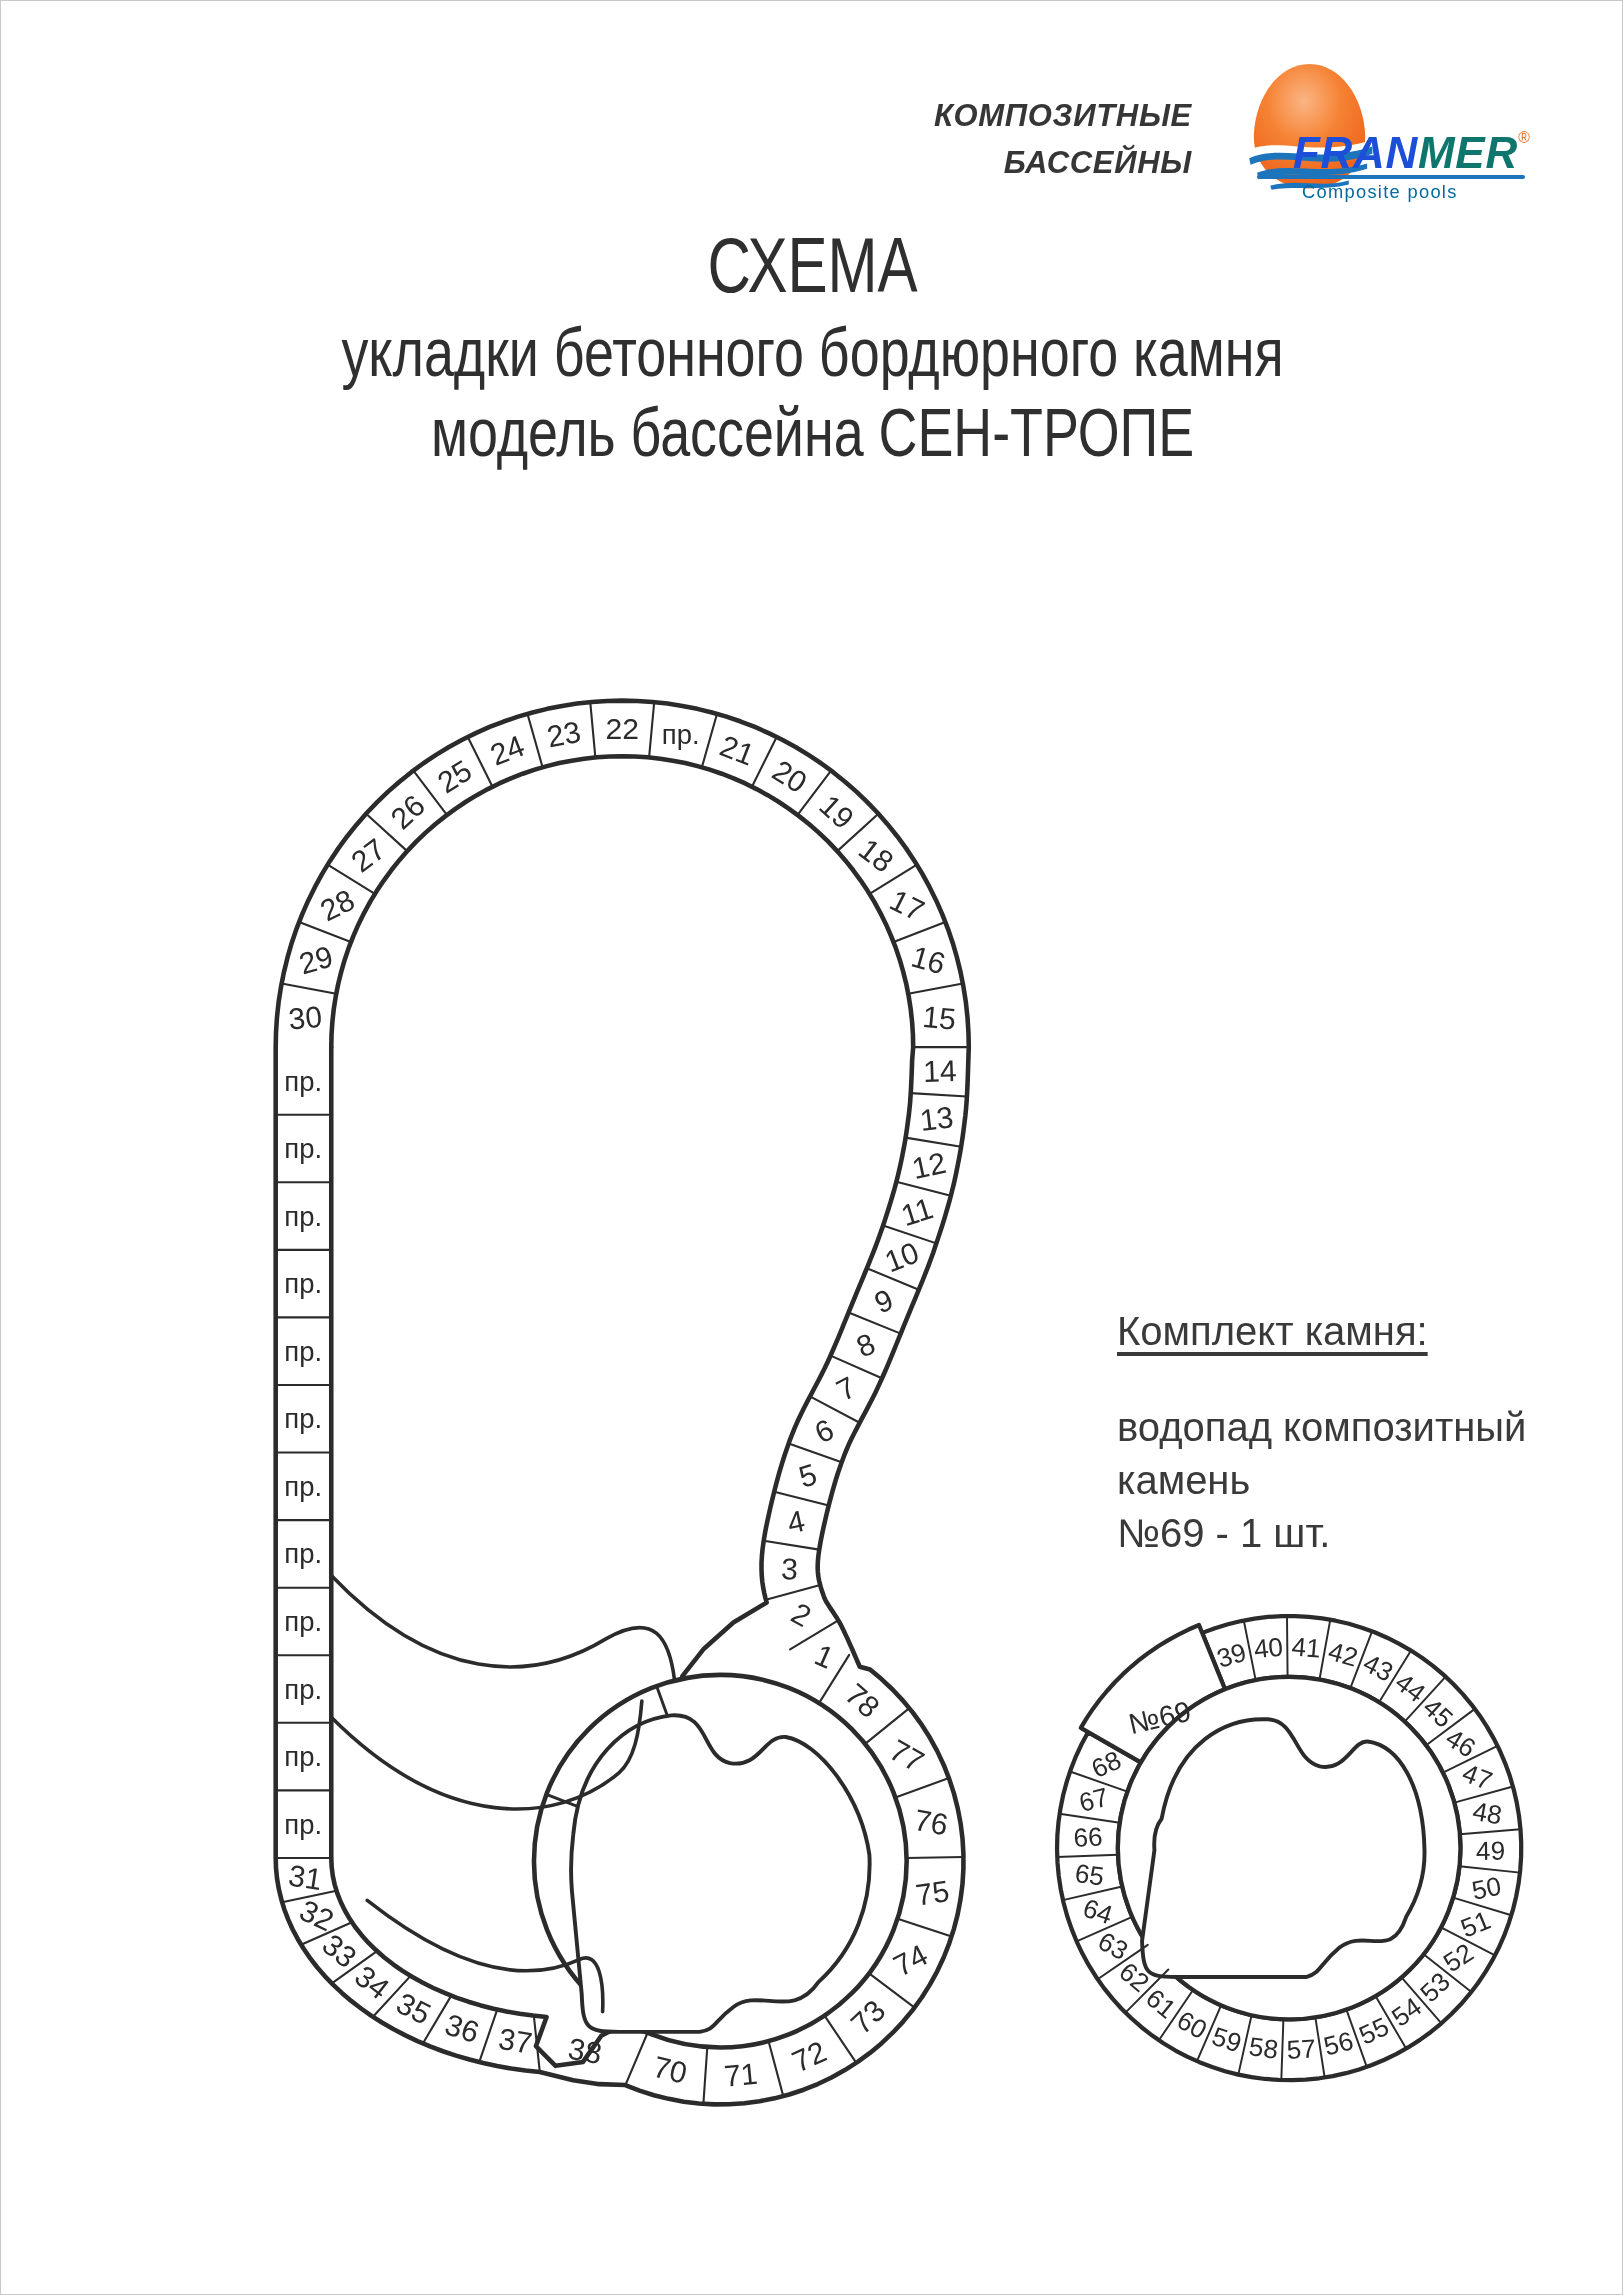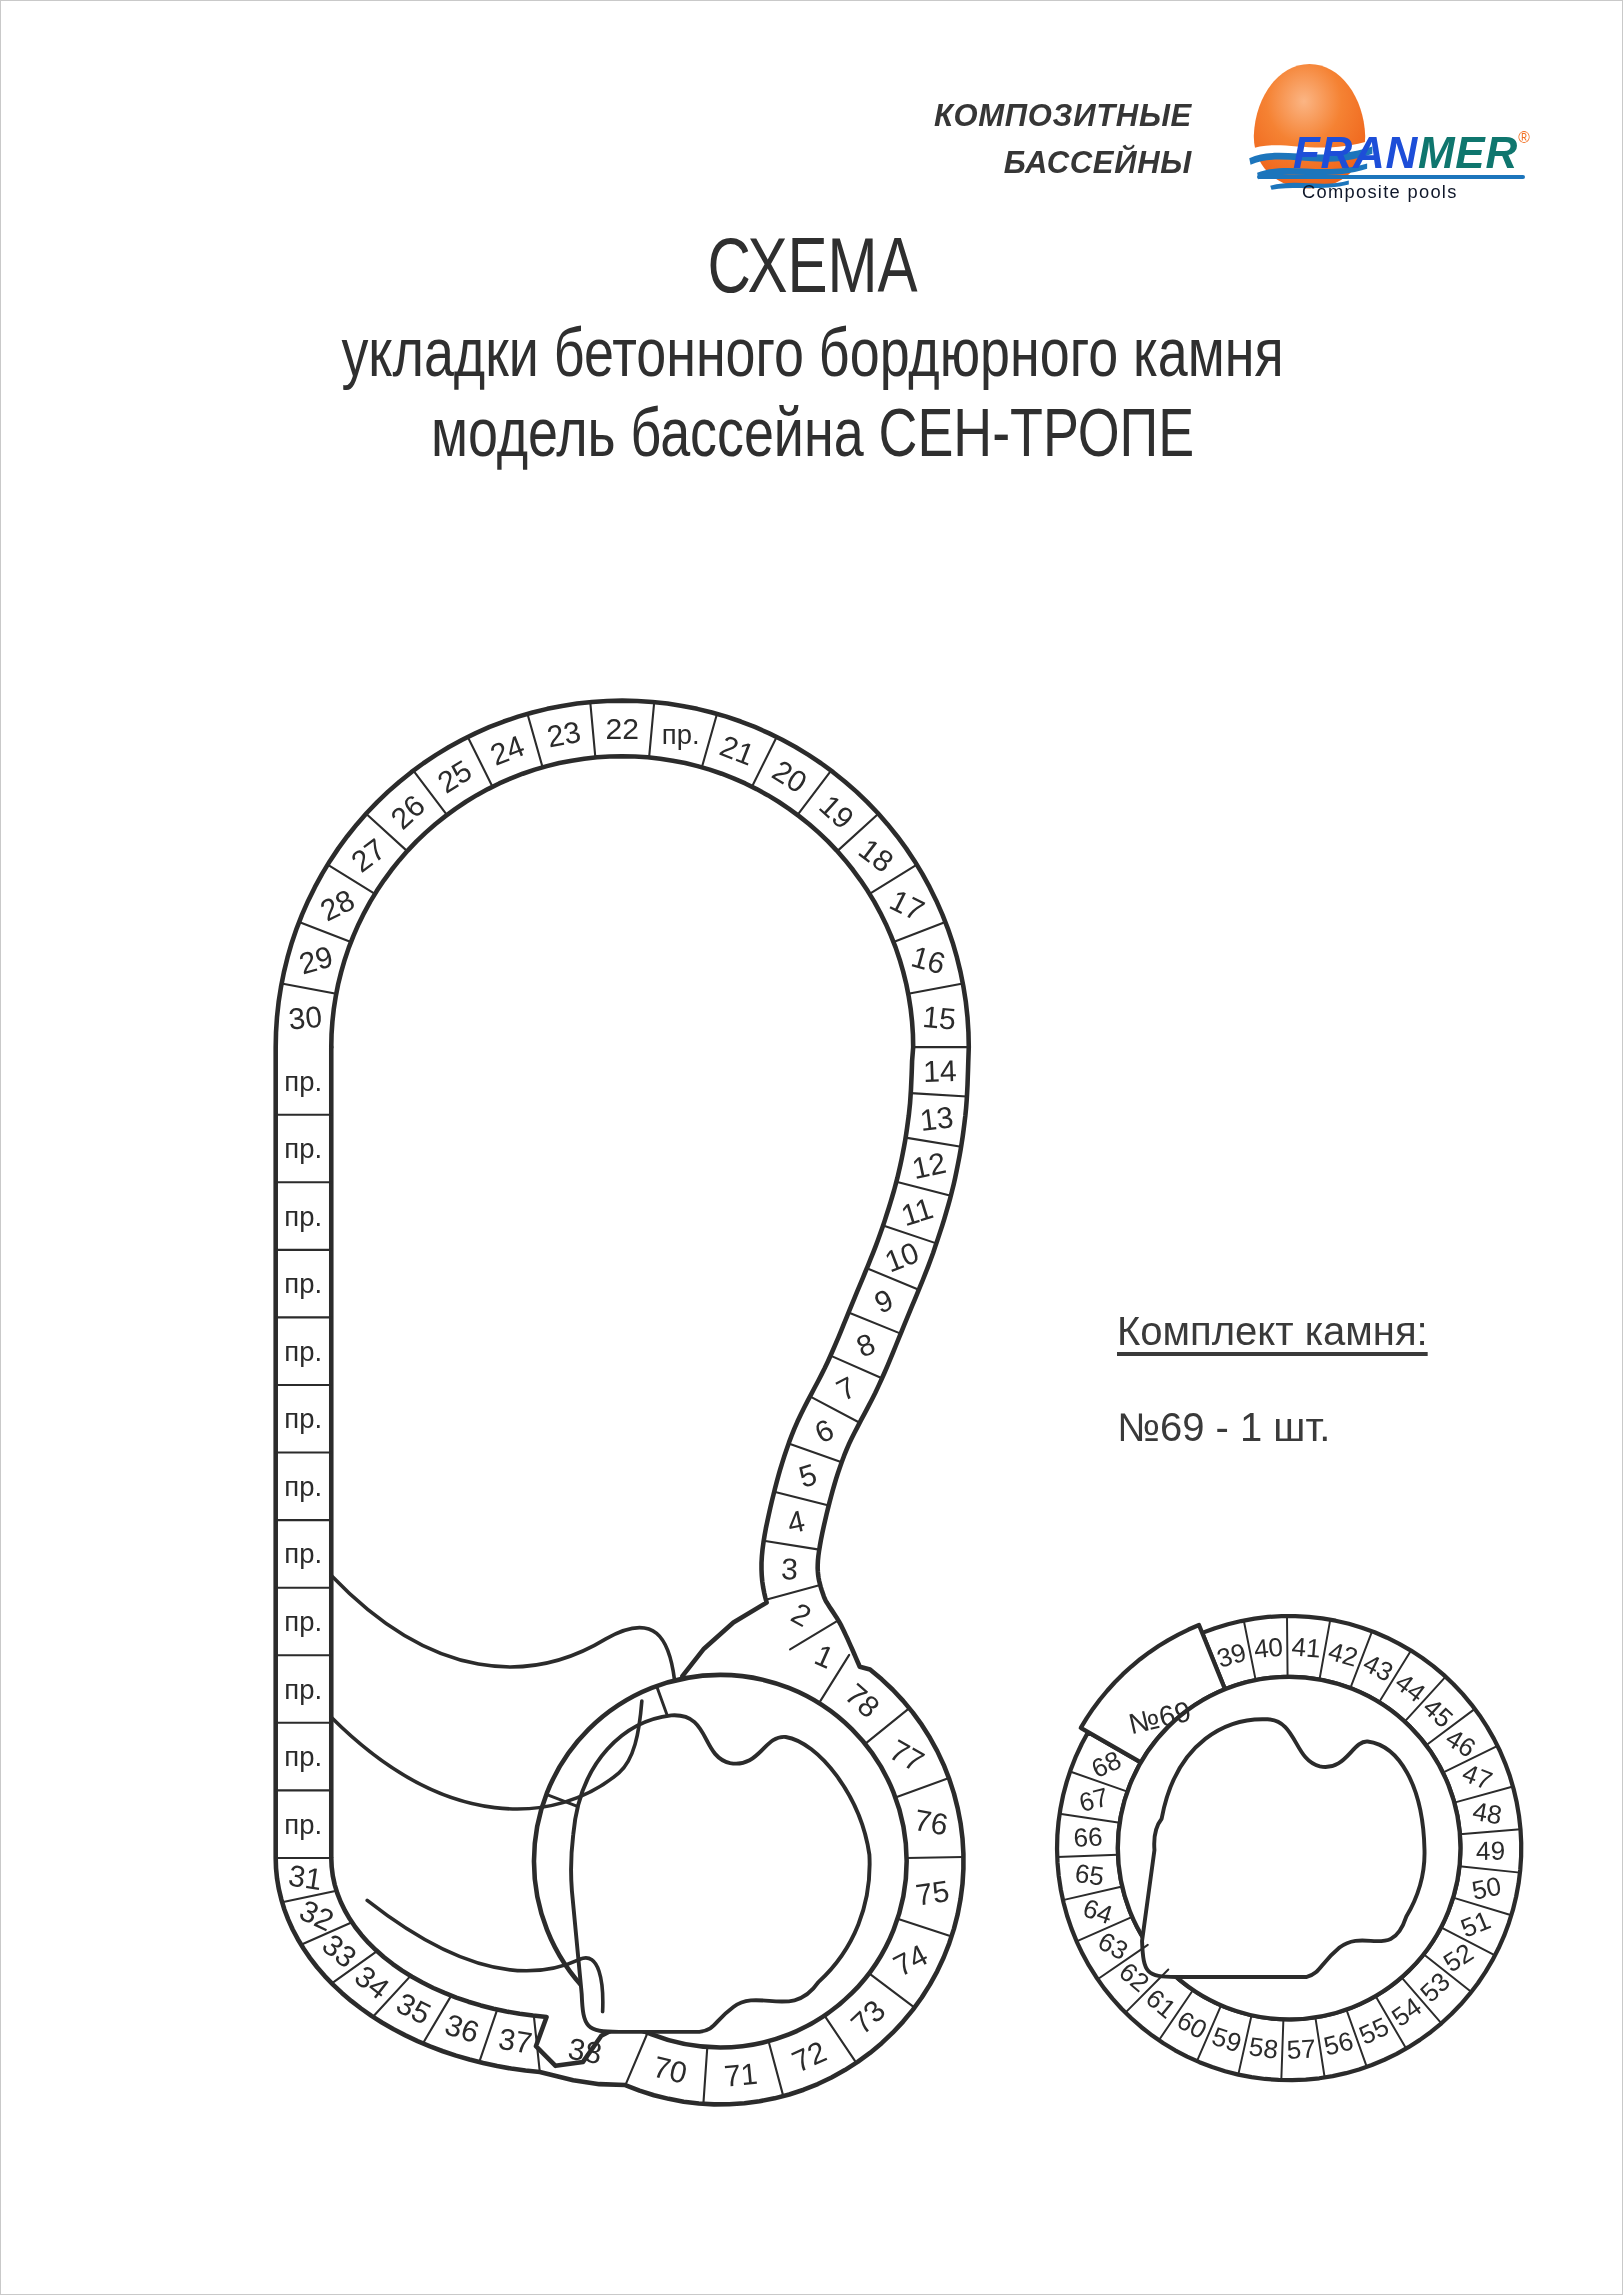--- a/index.html
+++ b/index.html
@@ -58,39 +58,40 @@
         <path d="M6 138 C55 116 105 150 196 122 L196 136 C112 166 58 130 8 154 Z" fill="#fff"></path>
         <path d="M8 150 C58 128 108 160 196 132 L196 143 C115 172 62 138 10 160 Z" fill="#1c75bc"></path>
         <path d="M20 172 C68 154 120 178 188 158 L188 166 C126 186 72 166 22 182 Z" fill="#1c75bc"></path>
         <path d="M40 192 C80 180 120 196 160 184 L160 190 C122 200 80 192 42 198 Z" fill="#1c75bc"></path>
       </svg>
     </div>
     <div class="brand">
       <span style="color:#1d4ed8">FRAN</span><span style="color:#0f766e">MER</span><span class="reg" style="color:#f26f21">®</span>
     </div>
     <div class="swoosh" style="background:#1c75bc"></div>
-    <div class="brand-sub" style="color:#0f172a">Composite pools</div>
+    <div class="brand-sub" style="color:#0369a1">Composite pools</div>
   </div>
 
   <div class="title">
     <div class="t1">СХЕМА</div>
     <div class="t2">укладки бетонного бордюрного камня</div>
     <div class="t3">модель бассейна СЕН-ТРОПЕ</div>
   </div>
 
   <div class="legend lg-main">
     <div class="lg-head">Комплект камня:</div>
     <div class="lg-item">прямых - 13 шт.</div>
     <div class="lg-item">угловых -  47 шт.</div>
     <div class="lg-note">прямая 370х320 мм.</div>
   </div>
 
   <div class="legend lg-small">
     <div class="lg-head">Комплект камня:</div>
     <div class="lg-note">
+      <div>водопад композитный камень</div>
       <div>№69 - 1 шт.</div>
     </div>
   </div>
 
   <svg id="diagram" width="1623" height="2295" viewBox="0 0 2482 3510">
       <g fill="none" stroke="#2b2b2b" stroke-width="7" stroke-linejoin="round" stroke-linecap="round">
         <path d="M 420.0 1600.0 L 420.5 1576.9 L 422.0 1553.8 L 424.5 1530.8 L 428.1 1508.0 L 432.6 1485.3 L 438.1 1462.8 L 444.5 1440.6 L 452.0 1418.7 L 460.3 1397.2 L 469.7 1376.0 L 479.9 1355.3 L 491.0 1335.0 L 503.0 1315.2 L 515.8 1296.0 L 529.5 1277.4 L 544.0 1259.3 L 559.2 1241.9 L 575.2 1225.2 L 591.9 1209.2 L 609.3 1194.0 L 627.4 1179.5 L 646.0 1165.8 L 665.2 1153.0 L 685.0 1141.0 L 705.3 1129.9 L 726.0 1119.7 L 747.2 1110.3 L 768.7 1102.0 L 790.6 1094.5 L 812.8 1088.1 L 835.3 1082.6 L 858.0 1078.1 L 880.8 1074.5 L 903.8 1072.0 L 926.9 1070.5 L 950.0 1070.0 L 973.1 1070.5 L 996.2 1072.0 L 1019.2 1074.5 L 1042.0 1078.1 L 1064.7 1082.6 L 1087.2 1088.1 L 1109.4 1094.5 L 1131.3 1102.0 L 1152.8 1110.3 L 1174.0 1119.7 L 1194.7 1129.9 L 1215.0 1141.0 L 1234.8 1153.0 L 1254.0 1165.8 L 1272.6 1179.5 L 1290.7 1194.0 L 1308.1 1209.2 L 1324.8 1225.2 L 1340.8 1241.9 L 1356.0 1259.3 L 1370.5 1277.4 L 1384.2 1296.0 L 1397.0 1315.2 L 1409.0 1335.0 L 1420.1 1355.3 L 1430.3 1376.0 L 1439.7 1397.2 L 1448.0 1418.7 L 1455.5 1440.6 L 1461.9 1462.8 L 1467.4 1485.3 L 1471.9 1508.0 L 1475.5 1530.8 L 1478.0 1553.8 L 1479.5 1576.9 L 1480.0 1600.0 L 1479.2 1623.9 L 1478.9 1634.2 L 1478.5 1645.3 L 1478.1 1657.1 L 1477.5 1669.2 L 1476.8 1681.3 L 1475.9 1693.2 L 1474.8 1704.5 L 1473.5 1715.2 L 1472.2 1725.7 L 1470.8 1736.1 L 1469.2 1746.6 L 1467.5 1757.2 L 1465.6 1767.7 L 1463.6 1778.2 L 1461.5 1788.7 L 1459.3 1799.3 L 1456.9 1809.9 L 1454.3 1820.4 L 1451.6 1831.0 L 1448.7 1841.5 L 1445.7 1852.0 L 1442.6 1862.5 L 1439.4 1872.9 L 1436.0 1883.3 L 1432.6 1893.6 L 1429.1 1903.9 L 1425.6 1914.3 L 1421.8 1924.8 L 1417.9 1935.3 L 1413.8 1945.7 L 1409.7 1956.1 L 1405.5 1966.3 L 1401.3 1976.5 L 1397.2 1986.5 L 1393.0 1996.5 L 1388.9 2006.5 L 1384.8 2016.3 L 1380.7 2026.2 L 1376.7 2036.2 L 1372.6 2046.2 L 1368.5 2056.3 L 1364.4 2066.4 L 1360.1 2076.6 L 1355.8 2086.9 L 1351.4 2097.2 L 1346.8 2107.6 L 1342.0 2118.1 L 1336.9 2128.9 L 1331.5 2139.6 L 1326.0 2150.1 L 1320.6 2160.4 L 1315.2 2170.5 L 1310.1 2180.3 L 1305.2 2189.8 L 1300.6 2199.0 L 1296.4 2207.8 L 1292.7 2216.5 L 1289.2 2225.2 L 1285.9 2234.1 L 1282.8 2242.9 L 1279.8 2251.7 L 1277.0 2260.5 L 1274.4 2269.3 L 1271.8 2278.2 L 1269.4 2287.2 L 1267.0 2296.2 L 1264.7 2305.4 L 1262.4 2314.7 L 1260.2 2324.2 L 1258.0 2333.8 L 1256.0 2343.2 L 1254.1 2352.5 L 1252.5 2361.4 L 1251.1 2369.9 L 1250.0 2377.9 L 1249.3 2385.1 L 1249.0 2391.4 L 1248.9 2397.0 L 1249.2 2402.2 L 1249.6 2407.1 L 1250.3 2411.8 L 1251.2 2416.4 L 1252.3 2420.9 L 1253.5 2425.5 L 1255.0 2430.3 L 1256.7 2435.3 L 1258.3 2439.9 L 1259.6 2443.3 L 1260.9 2446.0 L 1262.6 2449.1 L 1264.8 2452.5 L 1267.4 2456.5 L 1270.4 2461.0 L 1273.8 2466.1 L 1277.5 2471.8 L 1281.4 2478.3 L 1285.2 2485.2 L 1288.6 2492.1 L 1291.9 2499.2 L 1295.3 2506.4 L 1298.5 2513.7 L 1301.7 2520.9 L 1304.7 2527.7 L 1307.4 2534.0 L 1309.8 2539.6 L 1311.8 2544.1 L 1313.3 2547.6 L 1329.0 2551.9 L 1346.9 2566.8 L 1363.8 2582.8 L 1379.7 2599.8 L 1394.5 2617.8 L 1408.2 2636.6 L 1420.6 2656.3 L 1431.8 2676.7 L 1441.7 2697.8 L 1450.2 2719.5 L 1457.4 2741.6 L 1463.1 2764.2 L 1467.5 2787.1 L 1470.4 2810.2 L 1471.8 2833.4 L 1471.8 2856.7 L 1470.4 2880.0 L 1467.4 2903.1 L 1463.1 2925.9 L 1457.3 2948.5 L 1450.1 2970.6 L 1441.6 2992.3 L 1431.7 3013.4 L 1420.5 3033.8 L 1408.1 3053.5 L 1394.4 3072.4 L 1379.6 3090.3 L 1363.7 3107.3 L 1346.8 3123.3 L 1328.9 3138.2 L 1310.1 3152.0 L 1290.5 3164.5 L 1270.1 3175.8 L 1249.1 3185.8 L 1227.5 3194.5 L 1205.4 3201.8 L 1182.9 3207.7 L 1160.0 3212.1 L 1136.9 3215.2 L 1113.7 3216.7 L 1090.4 3216.9 L 1067.2 3215.5 L 1044.0 3212.8 L 1021.1 3208.5 L 998.5 3202.9 L 976.4 3195.9 L 954.6 3187.4 L 915.0 3186.0 L 875.0 3180.0 L 823.9 3167.5 L 802.0 3165.2 L 780.2 3162.1 L 758.6 3158.3 L 737.3 3153.7 L 716.4 3148.4 L 695.8 3142.4 L 675.7 3135.7 L 656.1 3128.3 L 636.9 3120.2 L 618.4 3111.4 L 600.4 3102.0 L 583.1 3092.1 L 566.5 3081.5 L 550.6 3070.3 L 535.5 3058.7 L 521.2 3046.5 L 507.7 3033.8 L 495.1 3020.7 L 483.4 3007.2 L 472.6 2993.2 L 462.8 2978.9 L 453.9 2964.3 L 446.0 2949.4 L 439.2 2934.3 L 433.3 2918.9 L 428.6 2903.3 L 424.8 2887.6 L 422.1 2871.8 L 420.5 2855.9 L 420.0 2840.0 Z" fill="#fff"></path>
         <path d="M 505.0 1600.0 L 505.4 1580.6 L 506.7 1561.2 L 508.8 1541.9 L 511.8 1522.7 L 515.5 1503.7 L 520.2 1484.8 L 525.6 1466.2 L 531.8 1447.8 L 538.9 1429.7 L 546.7 1411.9 L 555.3 1394.5 L 564.6 1377.5 L 574.7 1360.9 L 585.5 1344.8 L 597.0 1329.1 L 609.1 1314.0 L 621.9 1299.4 L 635.3 1285.3 L 649.4 1271.9 L 664.0 1259.1 L 679.1 1247.0 L 694.8 1235.5 L 710.9 1224.7 L 727.5 1214.6 L 744.5 1205.3 L 761.9 1196.7 L 779.7 1188.9 L 797.8 1181.8 L 816.2 1175.6 L 834.8 1170.2 L 853.7 1165.5 L 872.7 1161.8 L 891.9 1158.8 L 911.2 1156.7 L 930.6 1155.4 L 950.0 1155.0 L 969.4 1155.4 L 988.8 1156.7 L 1008.1 1158.8 L 1027.3 1161.8 L 1046.3 1165.5 L 1065.2 1170.2 L 1083.8 1175.6 L 1102.2 1181.8 L 1120.3 1188.9 L 1138.1 1196.7 L 1155.5 1205.3 L 1172.5 1214.6 L 1189.1 1224.7 L 1205.2 1235.5 L 1220.9 1247.0 L 1236.0 1259.1 L 1250.6 1271.9 L 1264.7 1285.3 L 1278.1 1299.4 L 1290.9 1314.0 L 1303.0 1329.1 L 1314.5 1344.8 L 1325.3 1360.9 L 1335.4 1377.5 L 1344.7 1394.5 L 1353.3 1411.9 L 1361.1 1429.7 L 1368.2 1447.8 L 1374.4 1466.2 L 1379.8 1484.8 L 1384.5 1503.7 L 1388.2 1522.7 L 1391.2 1541.9 L 1393.3 1561.2 L 1394.6 1580.6 L 1395.0 1600.0 L 1393.3 1621.4 L 1393.0 1631.4 L 1392.6 1642.2 L 1392.1 1653.3 L 1391.6 1664.5 L 1390.9 1675.5 L 1390.2 1685.9 L 1389.2 1695.5 L 1388.2 1704.8 L 1386.9 1714.3 L 1385.6 1723.9 L 1384.2 1733.4 L 1382.7 1742.8 L 1381.0 1752.3 L 1379.2 1761.8 L 1377.3 1771.3 L 1375.3 1780.7 L 1373.1 1790.1 L 1370.9 1799.6 L 1368.4 1809.0 L 1365.9 1818.5 L 1363.1 1828.0 L 1360.3 1837.5 L 1357.3 1847.1 L 1354.2 1856.7 L 1351.1 1866.4 L 1347.8 1876.1 L 1344.4 1885.7 L 1341.0 1895.2 L 1337.5 1904.7 L 1333.8 1914.3 L 1329.9 1923.9 L 1326.0 1933.7 L 1321.9 1943.5 L 1317.8 1953.5 L 1313.6 1963.5 L 1309.4 1973.5 L 1305.2 1983.7 L 1301.1 1993.8 L 1297.0 2003.8 L 1293.0 2013.8 L 1288.9 2023.7 L 1284.9 2033.6 L 1280.8 2043.4 L 1276.7 2053.1 L 1272.5 2062.8 L 1268.3 2072.4 L 1264.0 2081.9 L 1259.6 2091.2 L 1254.9 2100.5 L 1249.9 2110.2 L 1244.6 2120.1 L 1239.3 2130.2 L 1233.8 2140.5 L 1228.4 2151.0 L 1223.1 2161.7 L 1218.0 2172.6 L 1213.3 2183.5 L 1209.0 2194.2 L 1205.1 2204.5 L 1201.5 2214.8 L 1198.1 2225.0 L 1194.9 2235.1 L 1191.8 2245.1 L 1189.0 2255.1 L 1186.3 2265.0 L 1183.7 2274.8 L 1181.3 2284.6 L 1178.8 2294.6 L 1176.4 2304.7 L 1174.1 2315.1 L 1171.8 2325.7 L 1169.6 2336.3 L 1167.7 2346.9 L 1166.0 2357.5 L 1164.6 2368.0 L 1163.6 2378.4 L 1163.0 2388.6 L 1163.0 2398.6 L 1163.4 2408.1 L 1164.2 2417.2 L 1165.5 2426.0 L 1167.1 2434.3 L 1168.9 2442.1 L 1170.9 2449.5 L 1120.0 2480.0 L 1075.0 2520.0 L 1042.0 2562.0"></path>
         <path d="M 505.0 1600.0 L 505.0 2840.0 L 505.6 2853.6 L 507.3 2867.2 L 510.2 2880.8 L 514.3 2894.2 L 519.5 2907.4 L 525.8 2920.4 L 533.2 2933.1 L 541.6 2945.6 L 551.2 2957.8 L 561.7 2969.6 L 573.3 2980.9 L 585.7 2991.9 L 599.1 3002.3 L 613.4 3012.3 L 628.5 3021.7 L 644.4 3030.6 L 661.0 3038.9 L 678.3 3046.5 L 696.2 3053.6 L 714.7 3059.9 L 733.7 3065.6 L 753.2 3070.6 L 773.0 3074.8 L 793.2 3078.3 L 813.6 3081.1 L 834.3 3083.2 L 818.0 3128.0 L 848.0 3158.0 L 890.0 3152.0 L 918.0 3112.0 L 950.0 3095.0 L 989.0 3107.0"></path>
         <circle cx="1100" cy="2845" r="285" fill="#fff"></circle>

